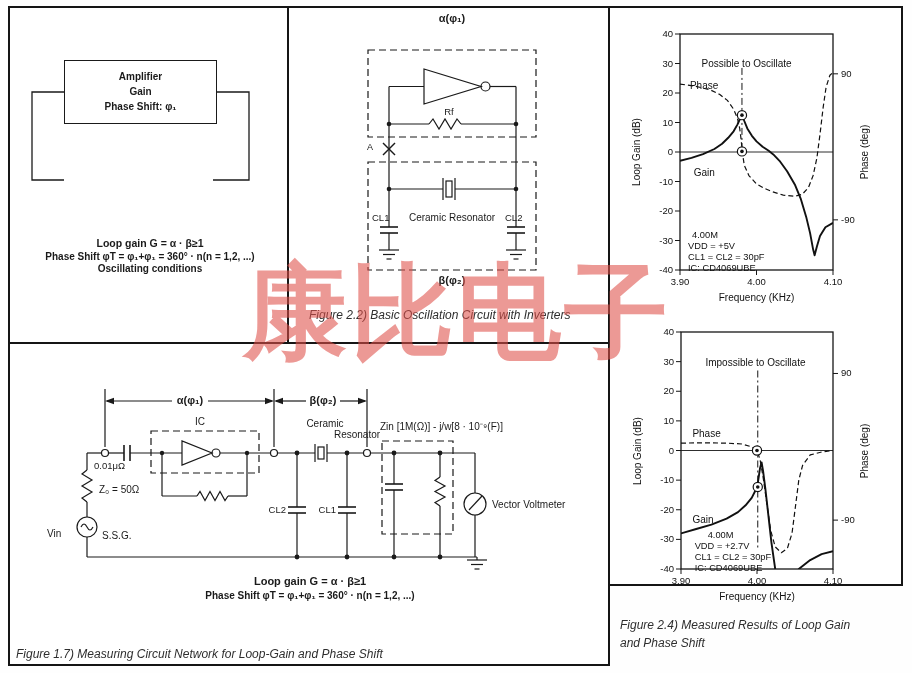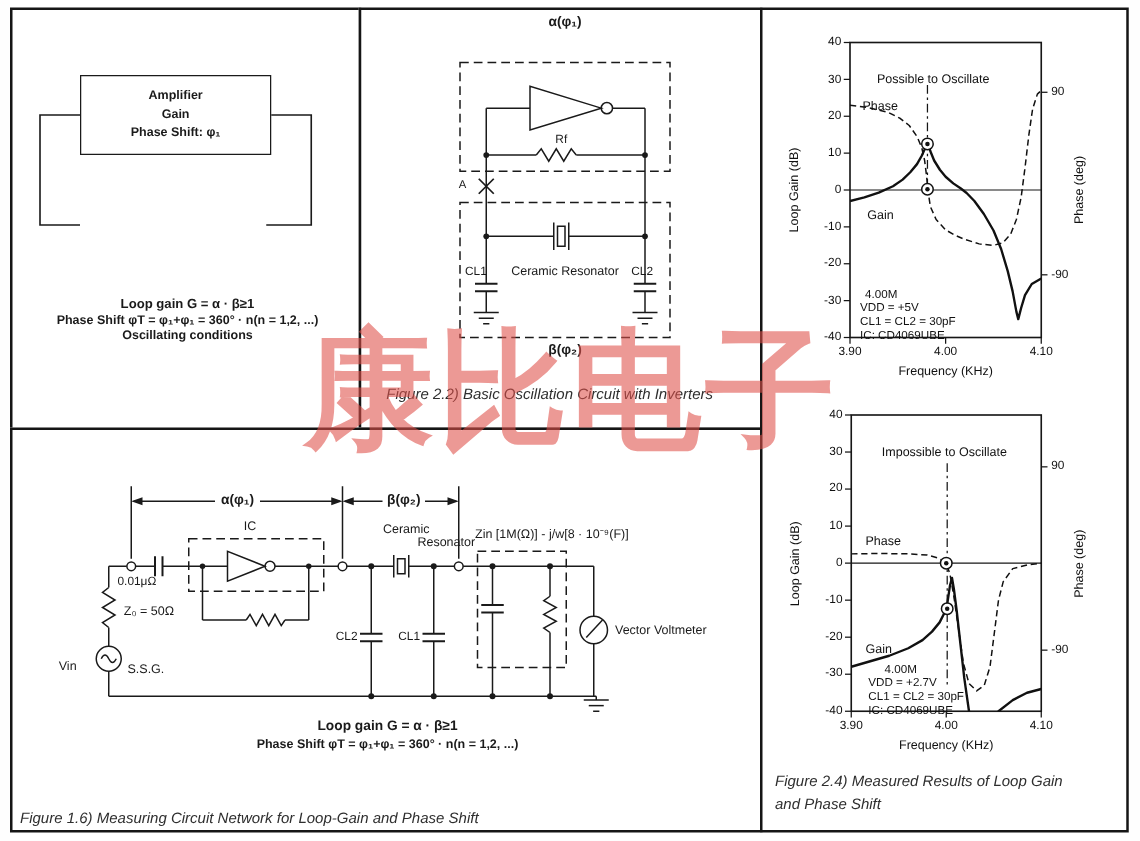--- a/index.html
+++ b/index.html
@@ -242,24 +242,24 @@
     <span class="lbl" style="left:37px;top:184px;">Vin</span>
     <span class="lbl" style="left:92px;top:186px;">S.S.G.</span>
     <span class="lbl ctr" style="left:315px;top:74px;">Ceramic</span>
     <span class="lbl ctr" style="left:301px;top:85px;margin-left:46px;">Resonator</span>
     <span class="lbl" style="left:250px;top:160px;width:26px;text-align:right;font-size:9.5px;">CL2</span>
     <span class="lbl" style="left:300px;top:160px;width:26px;text-align:right;font-size:9.5px;">CL1</span>
     <span class="lbl" style="left:370px;top:75px;">Zin [1M(Ω)] - j/w[8 · 10⁻⁹(F)]</span>
     <span class="lbl" style="left:482px;top:155px;">Vector Voltmeter</span>
     <span class="lbl sb ctr" style="left:300px;top:231px;font-size:11px;">Loop gain G = α · β≥1</span>
     <span class="lbl sb ctr" style="left:300px;top:246px;">Phase Shift φT = φ₁+φ₁ = 360° · n(n = 1,2, ...)</span>
-    <span class="cap" style="left:6px;top:303px;">Figure 1.6) Measuring Circuit Network for Loop-Gain and Phase Shift</span>
+    <span class="cap" style="left:6px;top:303px;">Figure 1.7) Measuring Circuit Network for Loop-Gain and Phase Shift</span>
   </div>
 
-  <div class="panel" style="left:608px;top:6px;width:295px;height:660px;">
+  <div class="panel" style="left:608px;top:6px;width:295px;height:580px;">
     <div class="chart" style="left:70px;top:26px;width:153px;height:236px;">
         <svg viewBox="-10 -10 173 256" width="173" height="256" class="chart-svg">
           <clipPath id="clip0">
             <rect x="0" y="0" width="153" height="236"></rect>
           </clipPath>
           <rect x="0" y="0" width="153" height="236" fill="none" stroke="#161616" stroke-width="1.3"></rect>
           <line x1="0" y1="118" x2="153" y2="118" stroke="#161616" stroke-width="0.9"></line>
           <line x1="-5" y1="0" x2="0" y2="0" stroke="#161616" stroke-width="1"></line>
           <line x1="-5" y1="29.5" x2="0" y2="29.5" stroke="#161616" stroke-width="1"></line>
           <line x1="-5" y1="59" x2="0" y2="59" stroke="#161616" stroke-width="1"></line>

